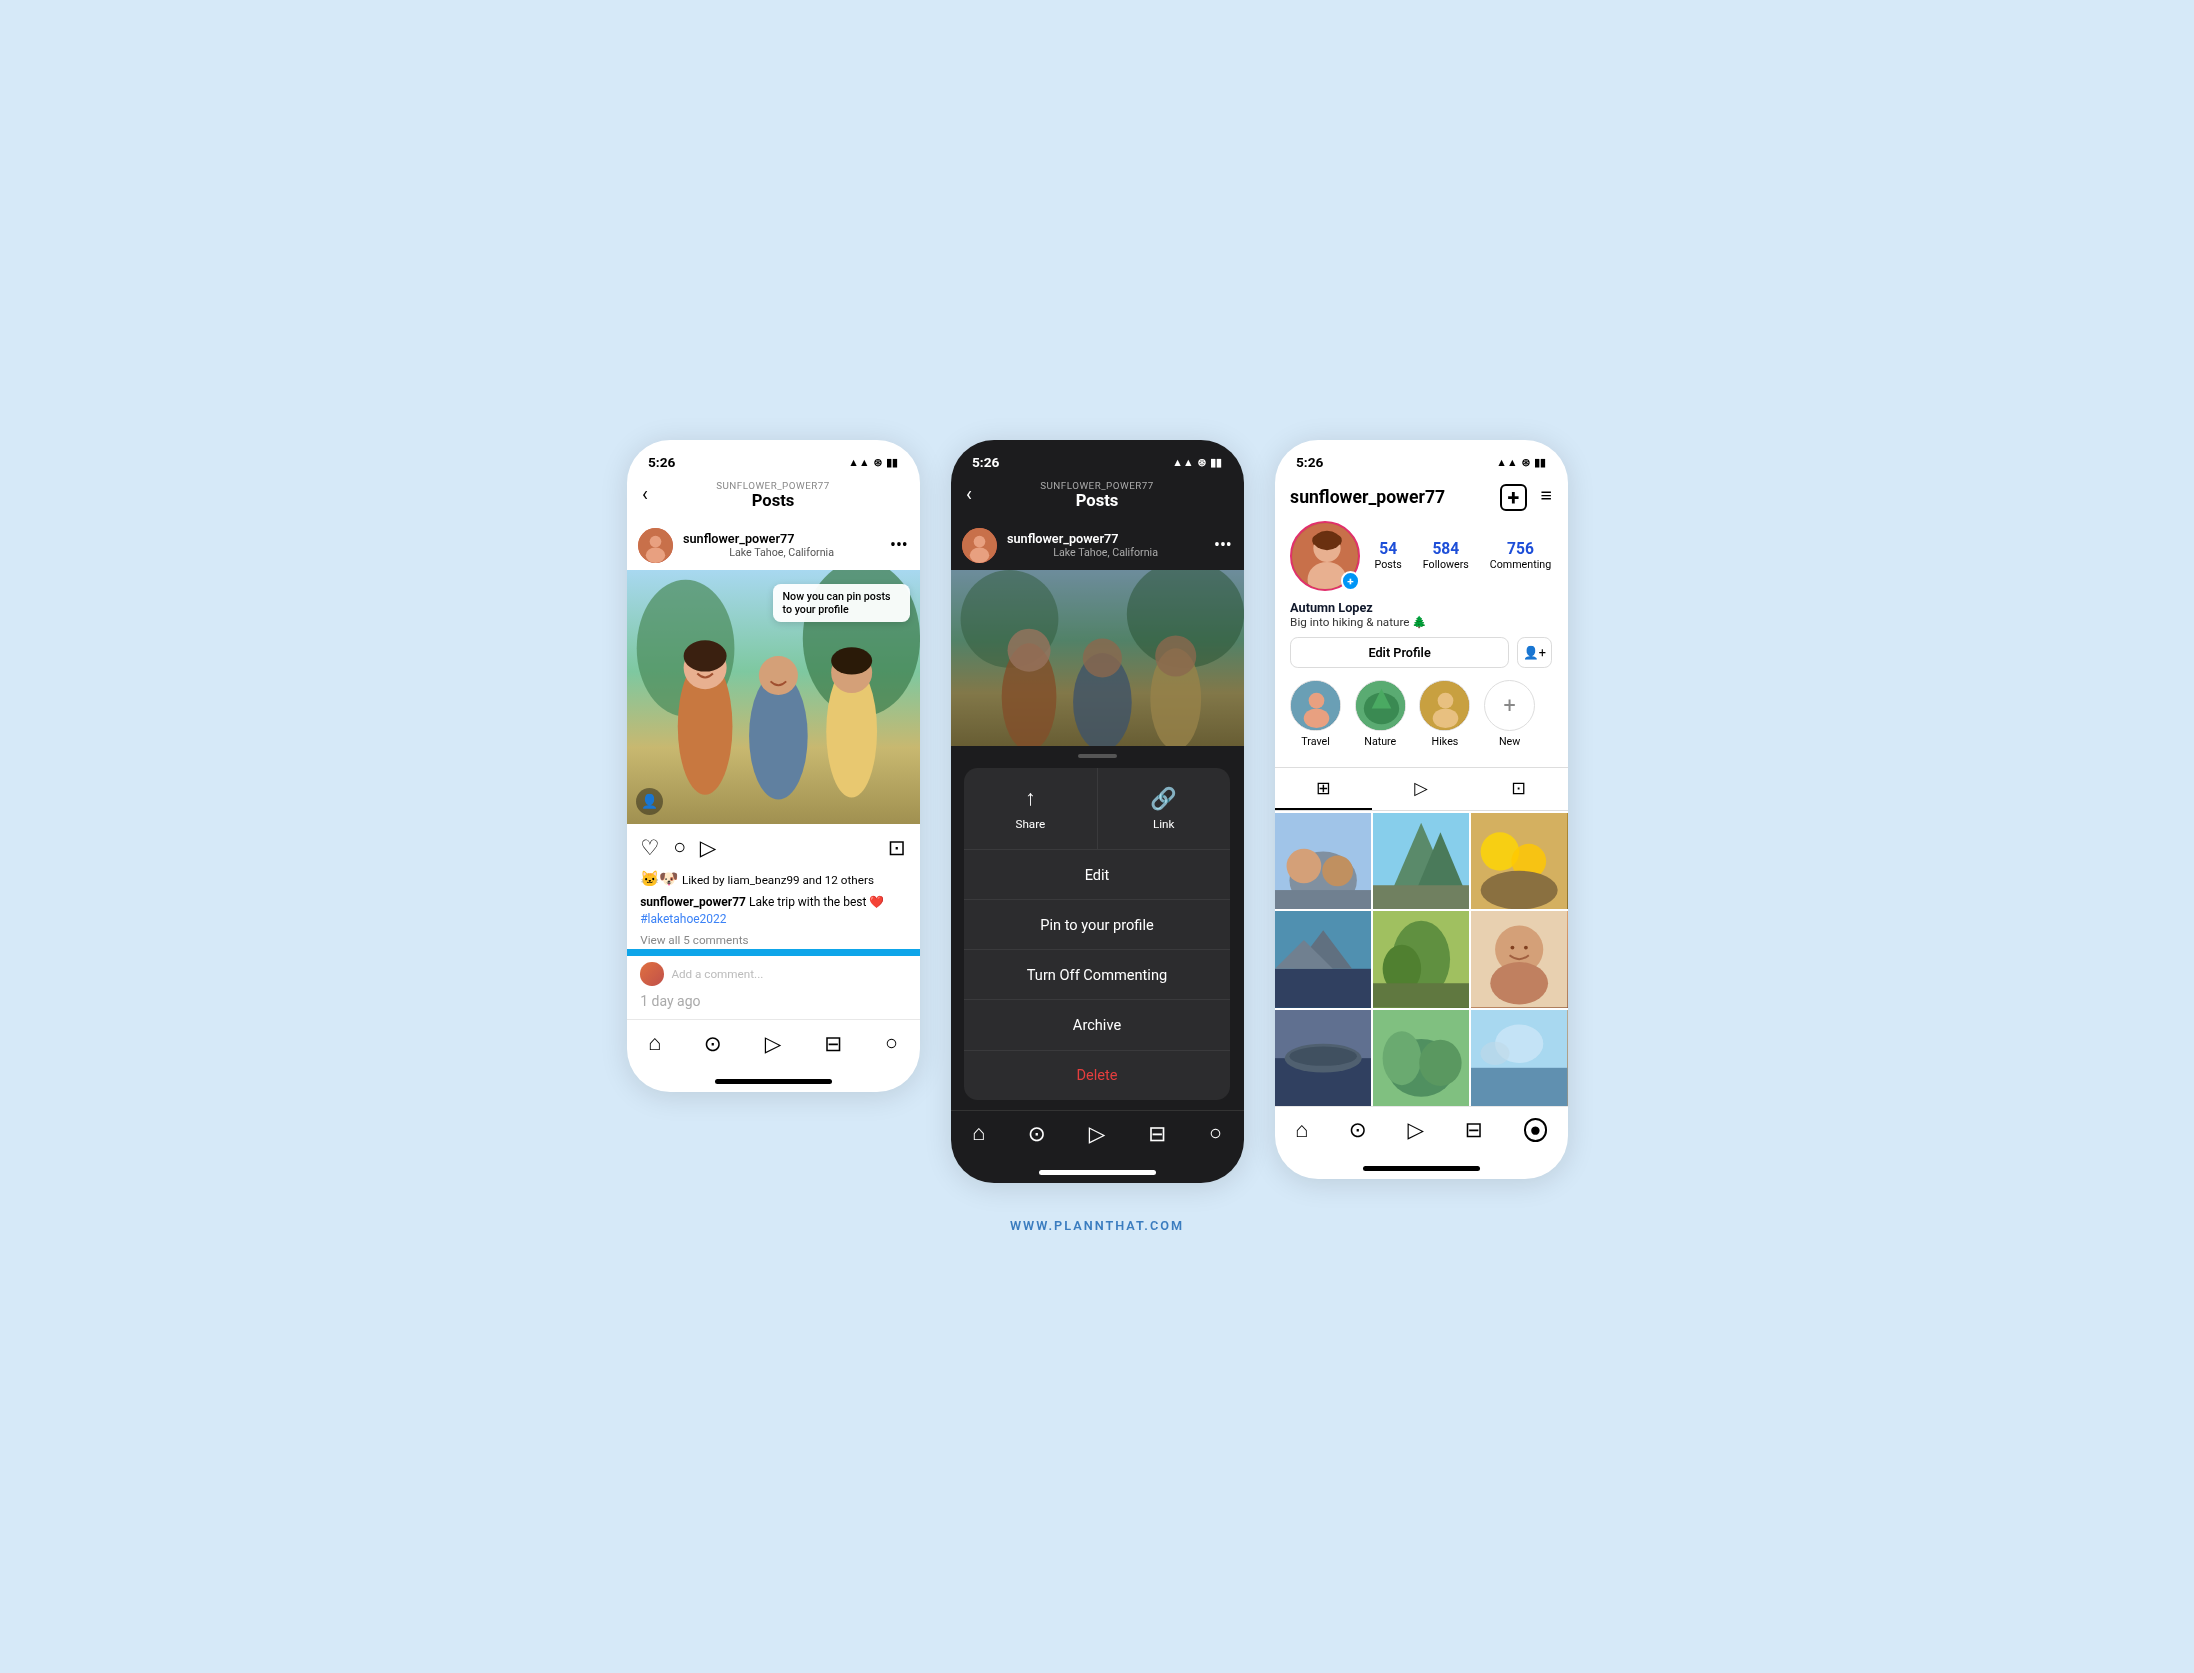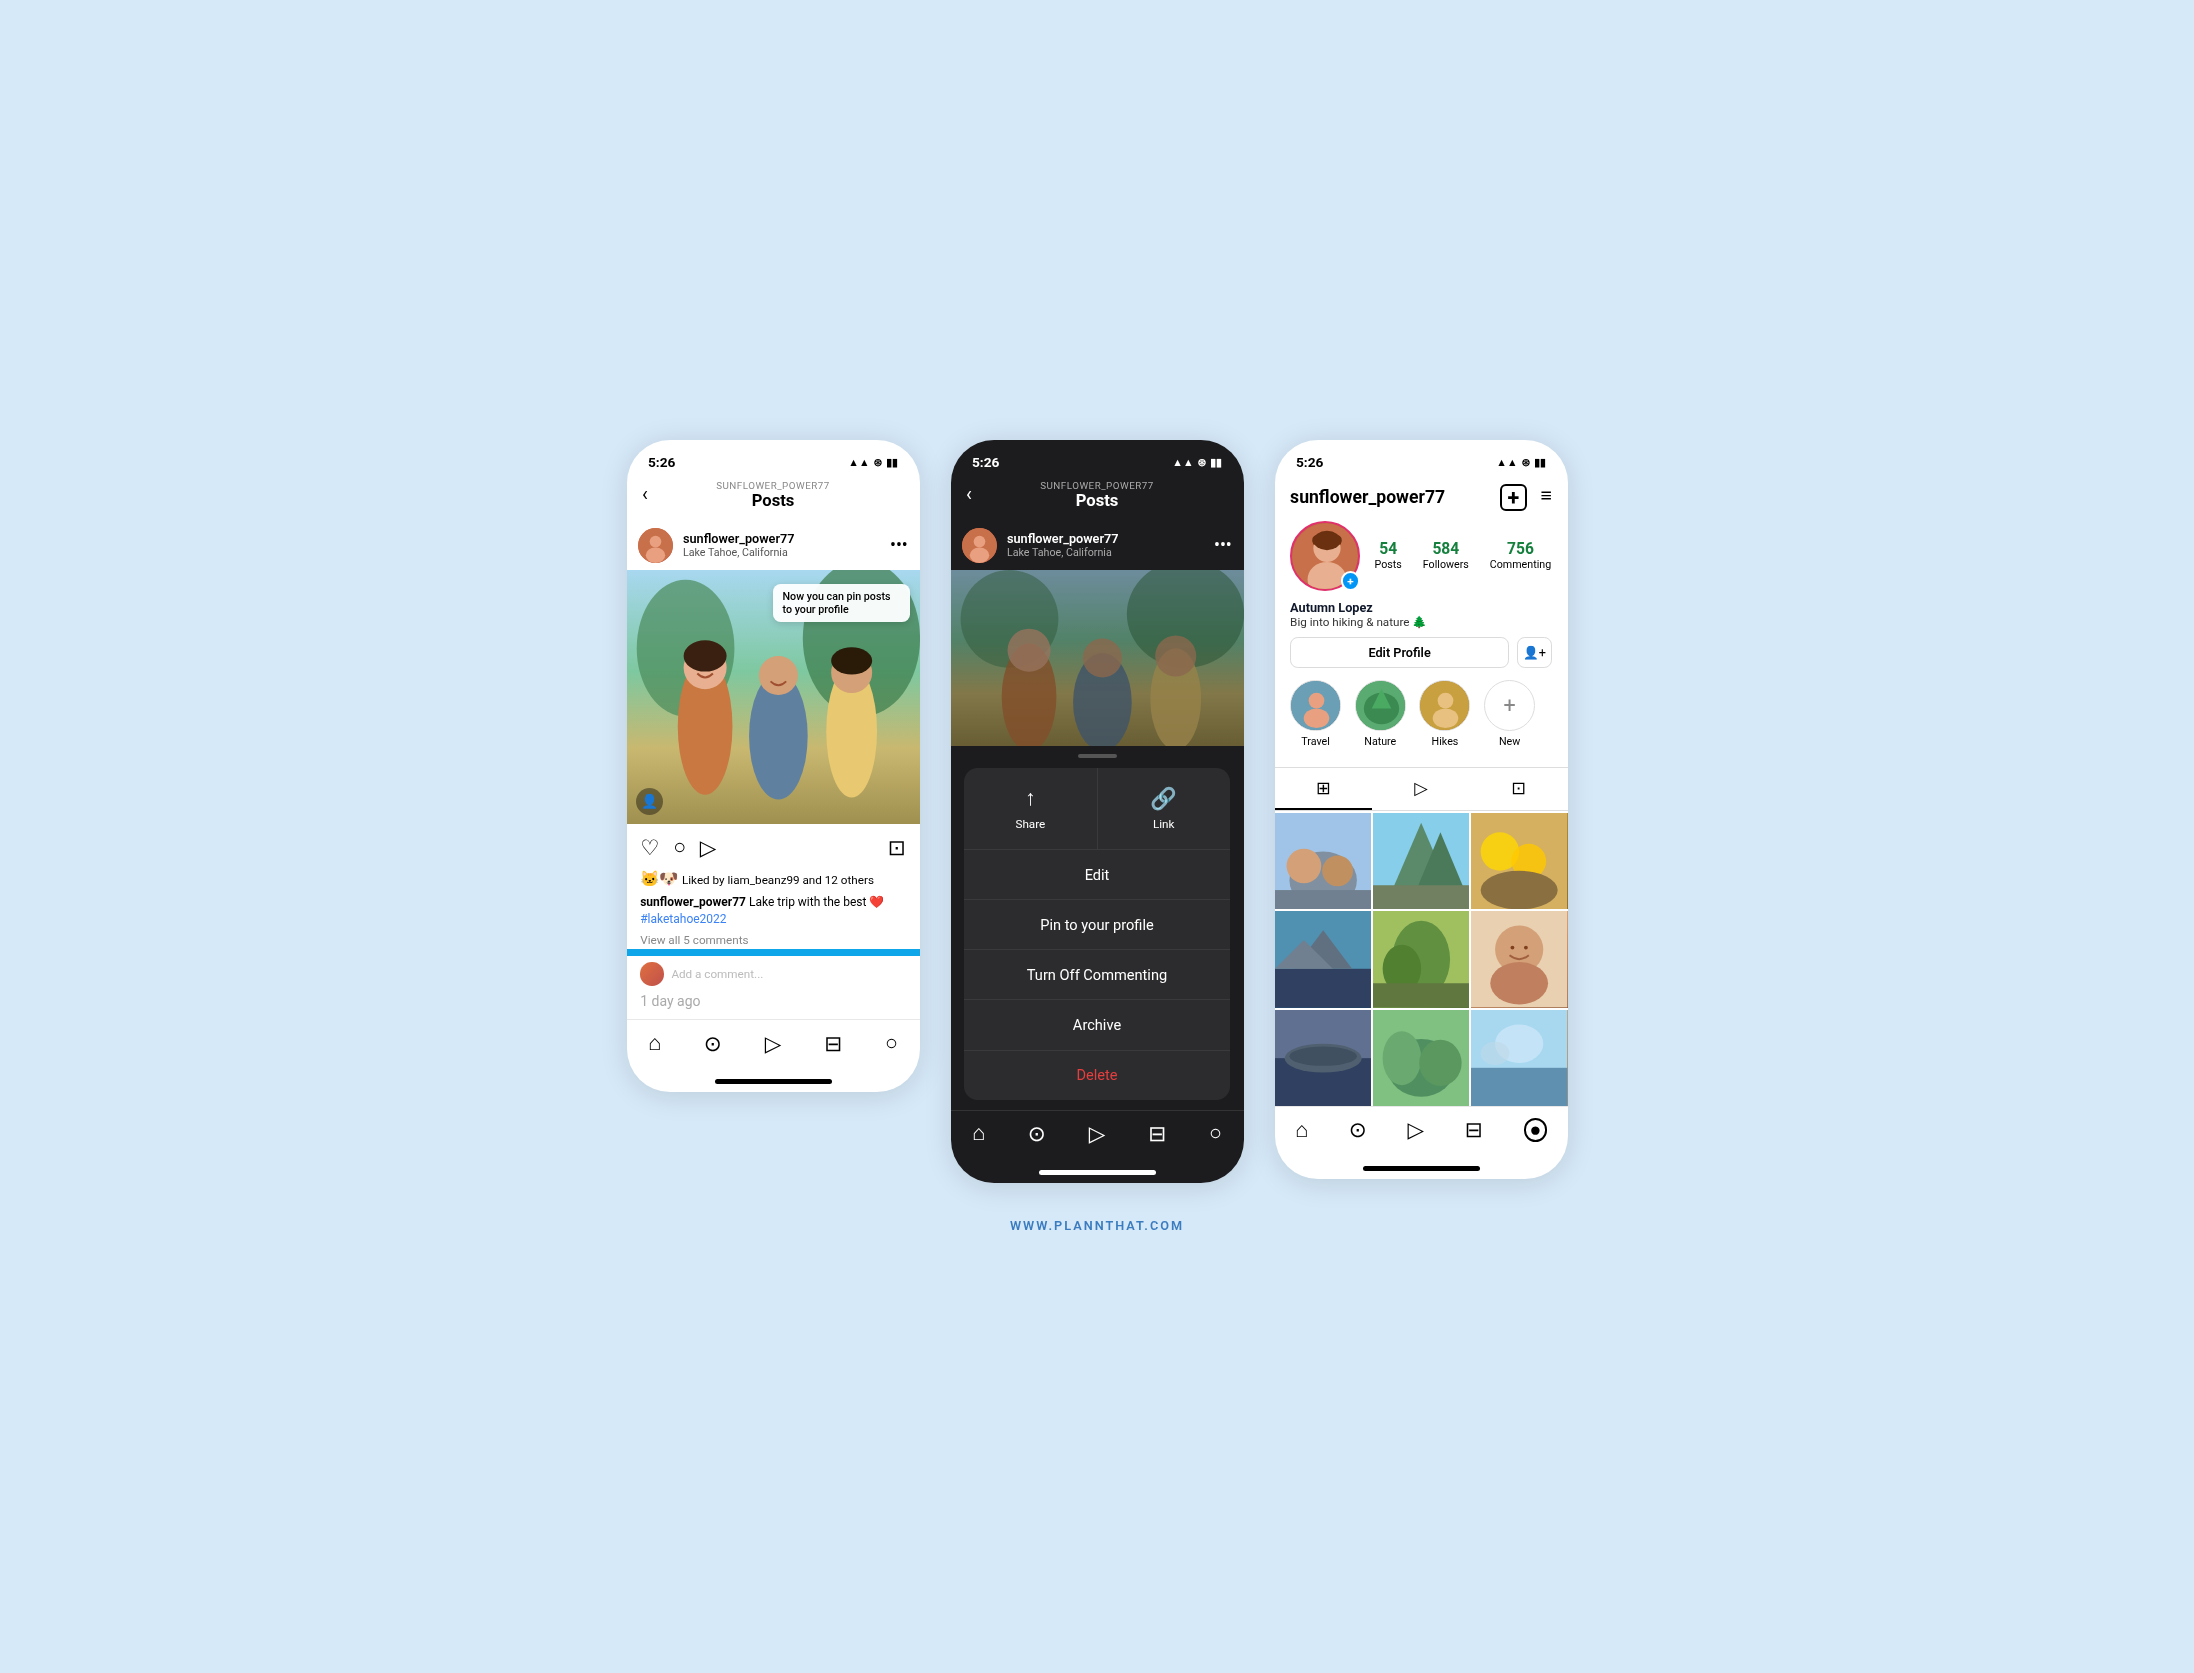--- a/index.html
+++ b/index.html
@@ -82,21 +82,21 @@
     .post-avatar {
       width: 35px; height: 35px;
       border-radius: 50%;
       background: linear-gradient(135deg, #e07040, #c0504a);
       overflow: hidden;
       flex-shrink: 0;
     }
     .post-user-info { flex: 1; }
     .post-user-info .username { font-size: 12.7px; font-weight: 600; color: #000; }
     .phone.dark .post-user-info .username { color: #fff; }
-    .post-user-info .location { font-size: 10.7px; color: #555; }
+    .post-user-info .location { font-size: 10.7px; color: #555; text-align: center; }
     .phone.dark .post-user-info .location { color: #aaa; }
     .post-more { font-size: 17.6px; color: #000; cursor: pointer; }
     .phone.dark .post-more { color: #fff; }
     
     .post-image {
       width: 100%;
       height: 254px;
       background: linear-gradient(160deg, #87ceeb 0%, #6aab6e 40%, #c8a87a 70%, #a0522d 100%);
       position: relative;
       overflow: hidden;
@@ -271,21 +271,21 @@
       width: 19.5px; height: 19.5px;
       background: #0095f6;
       border-radius: 50%;
       border: 2px solid #fff;
       display: flex; align-items: center; justify-content: center;
       font-size: 11.7px; color: #fff; font-weight: 700;
       cursor: pointer;
     }
     .profile-numbers { display: flex; gap: 19.5px; flex: 1; justify-content: space-around; }
     .stat-item { text-align: center; }
-    .stat-num { font-size: 15.6px; font-weight: 700; color: #15803d; }
+    .stat-num { font-size: 15.6px; font-weight: 700; color: #1d4ed8; }
     .stat-label { font-size: 10.7px; color: #000; }
     .profile-bio { padding: 0 0 7.8px; }
     .bio-name { font-size: 12.7px; font-weight: 700; color: #0f172a; }
     .bio-text { font-size: 11.7px; color: #333; }
     .edit-profile-row {
       display: flex;
       gap: 7.8px;
       margin-bottom: 11.7px;
       align-items: center;
     }

